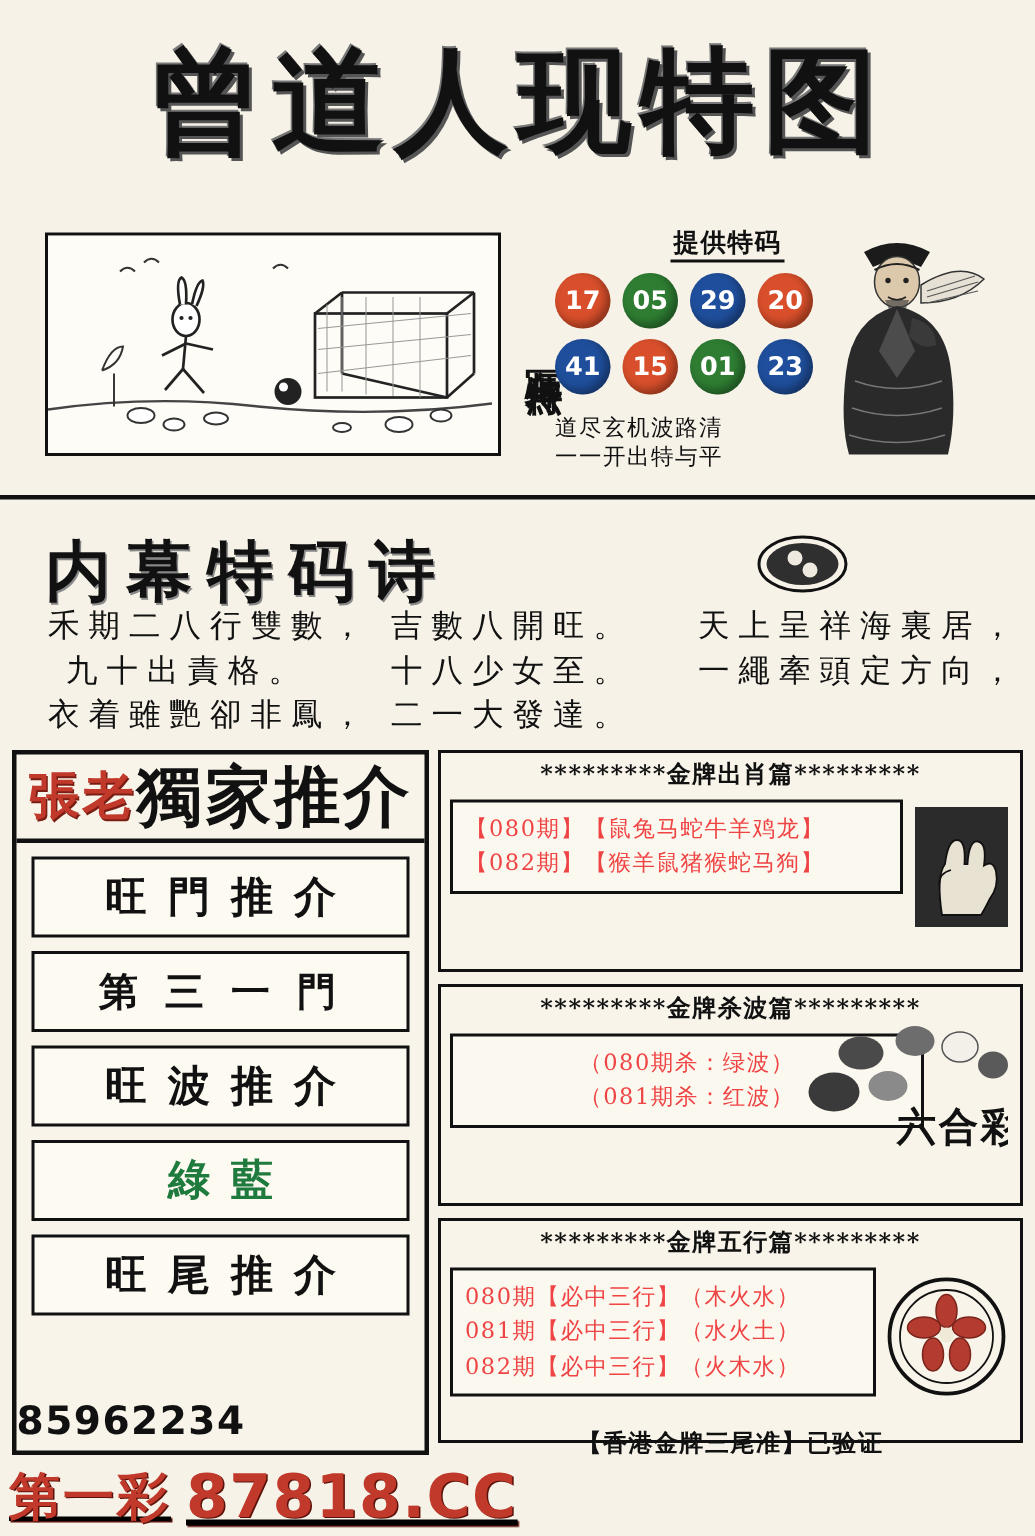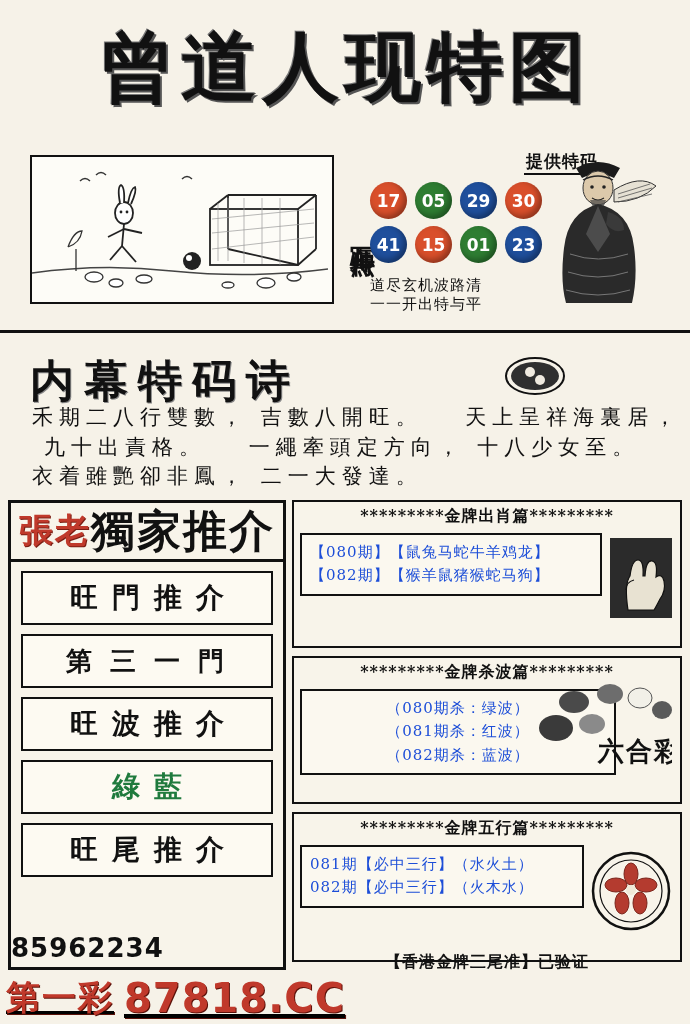--- a/index.html
+++ b/index.html
@@ -44,21 +44,21 @@
   .heroMid .vtext{
     font-family:"DejaVu Serif","Liberation Serif",serif;
     font-weight:bold;font-size:25px;color:#111;line-height:1.08;
     writing-mode:vertical-rl;text-orientation:upright;letter-spacing:2px;
   }
   .ballbox{
     position:absolute;left:340px;top:0px;width:230px;height:130px;
   }
   .ballTitle{
     font-family:"DejaVu Serif","Liberation Serif",serif;
-    font-weight:bold;font-size:17px;color:#111;text-align:right;
+    font-weight:bold;font-size:17px;color:#111;text-align:center;
     letter-spacing:1px;
   }
   .ballTitle .bar{display:inline-block;border-bottom:2px solid #111;padding:0 2px;}
   .ballrow{display:flex;gap:8px;justify-content:flex-start;margin-top:7px;}
   .ball{
     width:37px;height:37px;border-radius:50%;
     display:flex;align-items:center;justify-content:center;
     color:#fff;font-weight:bold;font-size:17px;
     font-family:"DejaVu Sans","Liberation Sans",sans-serif;
     box-shadow:inset -3px -3px 6px rgba(0,0,0,.35);
@@ -143,21 +143,21 @@
   .rbTitle{
     text-align:center;font-family:"DejaVu Serif","Liberation Serif",serif;
     font-weight:bold;font-size:16px;color:#111;letter-spacing:1px;
     padding:4px 0 2px;
   }
   .rbInner{
     border:2px solid #111;margin:4px 6px 8px;padding:6px 8px;background:#fbf8ef;
   }
   .rline{
     font-family:"DejaVu Serif","Liberation Serif",serif;
-    font-size:15px;color:#1d4ed8;line-height:1.55;letter-spacing:1px;
+    font-size:15px;color:#ef4444;line-height:1.55;letter-spacing:1px;
   }
   .centerlines{text-align:center;}
   .artR{position:absolute;right:6px;top:22px;}
   .footer{
     position:absolute;left:292px;top:952px;width:390px;text-align:center;
     font-family:"DejaVu Serif","Liberation Serif",serif;
     font-weight:bold;font-size:16px;color:#111;letter-spacing:1px;
   }
 
   
@@ -253,21 +253,21 @@
     </div>
 
     <div class="ballbox">
       <div class="ballTitle">
         <span class="bar">提供特码</span>
       </div>
       <div class="ballrow">
         <div class="ball" style="background:#d94f2b">17</div>
         <div class="ball" style="background:#2e7d32">05</div>
         <div class="ball" style="background:#1f4f9c">29</div>
-        <div class="ball" style="background:#d94f2b">30</div>
+        <div class="ball" style="background:#d94f2b">20</div>
       </div>
       <div class="ballrow">
         <div class="ball" style="background:#1f4f9c">41</div>
         <div class="ball" style="background:#d94f2b">15</div>
         <div class="ball" style="background:#2e7d32">01</div>
         <div class="ball" style="background:#1f4f9c">23</div>
       </div>
     </div>
 
     <div class="poem2">
@@ -320,22 +320,22 @@
         <ellipse cx="31" cy="20" rx="24" ry="14" fill="#2f2f2f"></ellipse>
         <circle cx="26" cy="16" r="5" fill="#efeadf"></circle>
         <circle cx="36" cy="24" r="5" fill="#efeadf"></circle>
       </svg>
     </div>
     <div class="poemLines">
       <div class="pline">禾期二八行雙數，</div>
       <div class="pline r">吉數八開旺。</div>
       <div class="pline">天上呈祥海裏居，</div>
       <div class="pline r">九十出責格。</div>
+      <div class="pline r">十八少女至。</div>
       <div class="pline">一繩牽頭定方向，</div>
-      <div class="pline r">十八少女至。</div>
       <div class="pline">衣着雖艷卻非鳳，</div>
       <div class="pline r">二一大發達。</div>
     </div>
   </div>
 
   <div class="leftPanel">
     <div class="lpHead">
       <span class="a">張老</span>
       <span class="b">獨家推介</span>
     </div>
@@ -372,38 +372,38 @@
           <path d="M26 44 q-8 2 -8 10" stroke="#111" fill="none" stroke-width="1.2"></path>
         </svg>
       </div>
     </div>
 
     <div class="rbox" style="height:148px;">
       <div class="rbTitle">*********金牌杀波篇*********</div>
       <div class="rbInner centerlines" style="margin-right:64px;">
         <div class="rline">（080期杀：绿波）</div>
         <div class="rline">（081期杀：红波）</div>
-        <div class="rline">（082期杀：蓝波）</div>
       </div>
       <div class="artR" style="top:26px;right:8px;">
         <svg width="136" height="96" viewBox="0 0 136 96">
           <ellipse cx="38" cy="18" rx="15" ry="11" fill="#4a4a4a"></ellipse>
           <ellipse cx="74" cy="10" rx="13" ry="10" fill="#6d6d6d"></ellipse>
           <ellipse cx="104" cy="14" rx="12" ry="10" fill="#f2f0e8" stroke="#555" stroke-width="1"></ellipse>
           <ellipse cx="126" cy="26" rx="10" ry="9" fill="#5a5a5a"></ellipse>
           <ellipse cx="20" cy="44" rx="17" ry="13" fill="#3a3a3a"></ellipse>
           <ellipse cx="56" cy="40" rx="13" ry="10" fill="#8a8a8a"></ellipse>
           <text x="62" y="76" font-family="DejaVu Serif, serif" font-size="26" font-weight="bold" fill="#111" letter-spacing="2">六合彩</text>
         </svg>
       </div>
     </div>
 
     <div class="rbox" style="height:150px;">
       <div class="rbTitle">*********金牌五行篇*********</div>
       <div class="rbInner" style="margin-right:96px;">
+        <div class="rline">080期【必中三行】（木火水）</div>
         <div class="rline">081期【必中三行】（水火土）</div>
         <div class="rline">082期【必中三行】（火木水）</div>
       </div>
       <div class="artR" style="top:36px;right:8px;">
         <svg width="82" height="82" viewBox="0 0 82 82">
           <circle cx="41" cy="41" r="38" fill="none" stroke="#111" stroke-width="2.5"></circle>
           <circle cx="41" cy="41" r="31" fill="none" stroke="#111" stroke-width="1.2"></circle>
           <g fill="#b43b2f" stroke="#7a241b" stroke-width="1">
             <ellipse cx="41" cy="24" rx="7" ry="11"></ellipse>
             <ellipse cx="56" cy="35" rx="11" ry="7"></ellipse>

